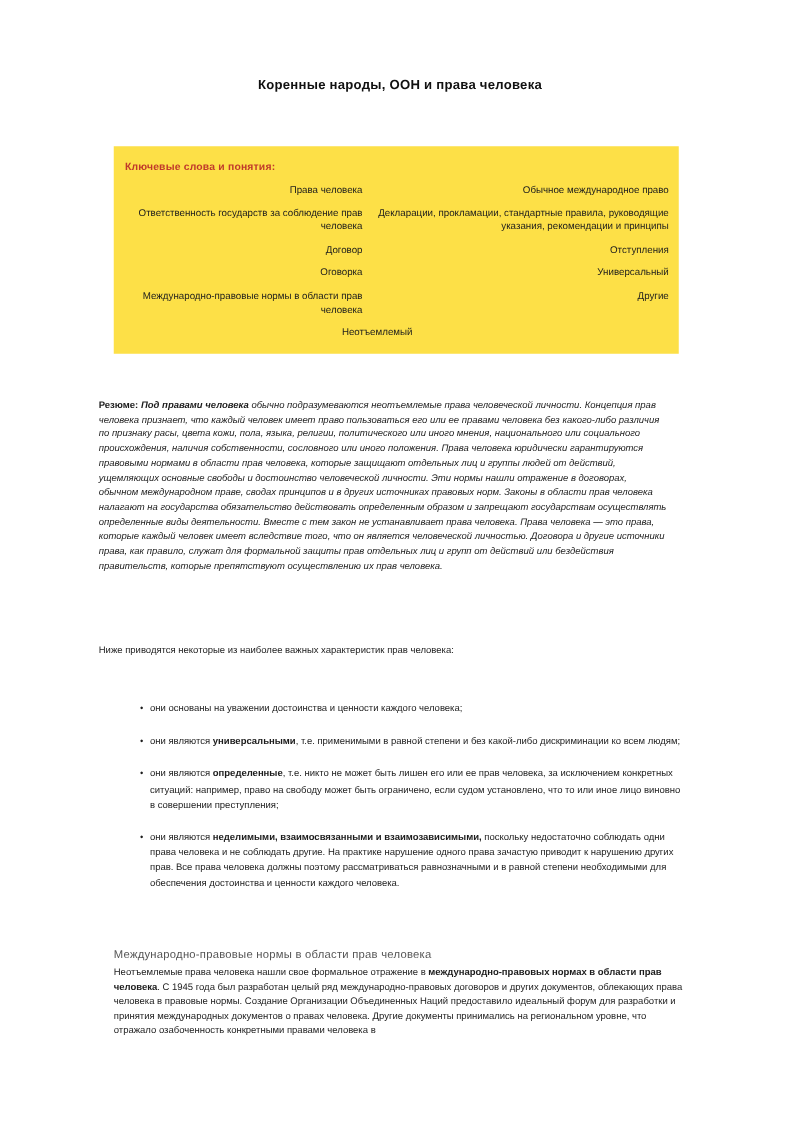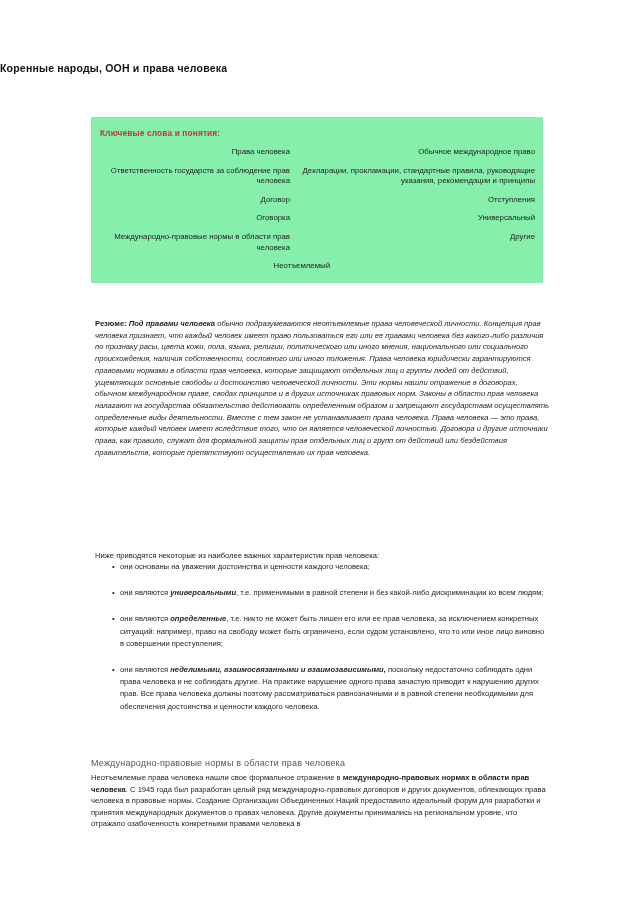--- a/index.html
+++ b/index.html
@@ -19,35 +19,36 @@
   .page {
     width: 640px;
     height: 905px;
     box-sizing: border-box;
     padding: 0;
     position: relative;
   }
 
   
   .doc-title {
+    text-align: center;
     font-size: 10.5px;
     font-weight: bold;
     color: #111111;
     letter-spacing: 0.2px;
     margin: 0;
     padding: 62px 0 0 0;
   }
 
   
   .keywords-table {
     position: absolute;
     left: 91px;
     top: 117px;
     width: 452px;
-    background: #86efac;
+    background: #fde047;
     padding: 9px 0 11px 0;
     box-sizing: border-box;
   }
   .kw-caption {
     font-size: 8.3px;
     font-weight: bold;
     color: #c0392b;
     padding: 2px 0 9px 9px;
     letter-spacing: 0.15px;
   }
@@ -73,21 +74,21 @@
     padding-right: 6px;
   }
   .kw-cell.right {
     width: 247px;
     padding-right: 8px;
   }
 
   
   .body-block {
     position: absolute;
-    left: 95px;
+    left: 79px;
     width: 456px;
     font-size: 7.6px;
     line-height: 11.6px;
     color: #1c1c1c;
     text-align: left;
   }
   .summary {
     top: 318px;
     font-style: italic;
     line-height: 11.7px;
@@ -97,21 +98,20 @@
     font-weight: bold;
   }
   .summary .lead-term {
     font-style: italic;
     font-weight: bold;
   }
 
   .intro-line {
     top: 514px;
     line-height: 11.6px;
-    margin-top: 36px;
   }
 
   
   .bullets {
     position: absolute;
     left: 112px;
     top: 561px;
     width: 436px;
   }
   .bullet-item {
@@ -125,21 +125,20 @@
   .bullet-item:last-child { margin-bottom: 0; }
   .bullet-dot {
     position: absolute;
     left: 0;
     top: 0;
     font-size: 7.6px;
     line-height: 12.2px;
   }
   .bullet-item b {
     font-weight: bold;
-    font-style: italic;
   }
 
   
   .section-heading {
     position: absolute;
     left: 91px;
     top: 757px;
     width: 456px;
     font-size: 9px;
     color: #555555;

